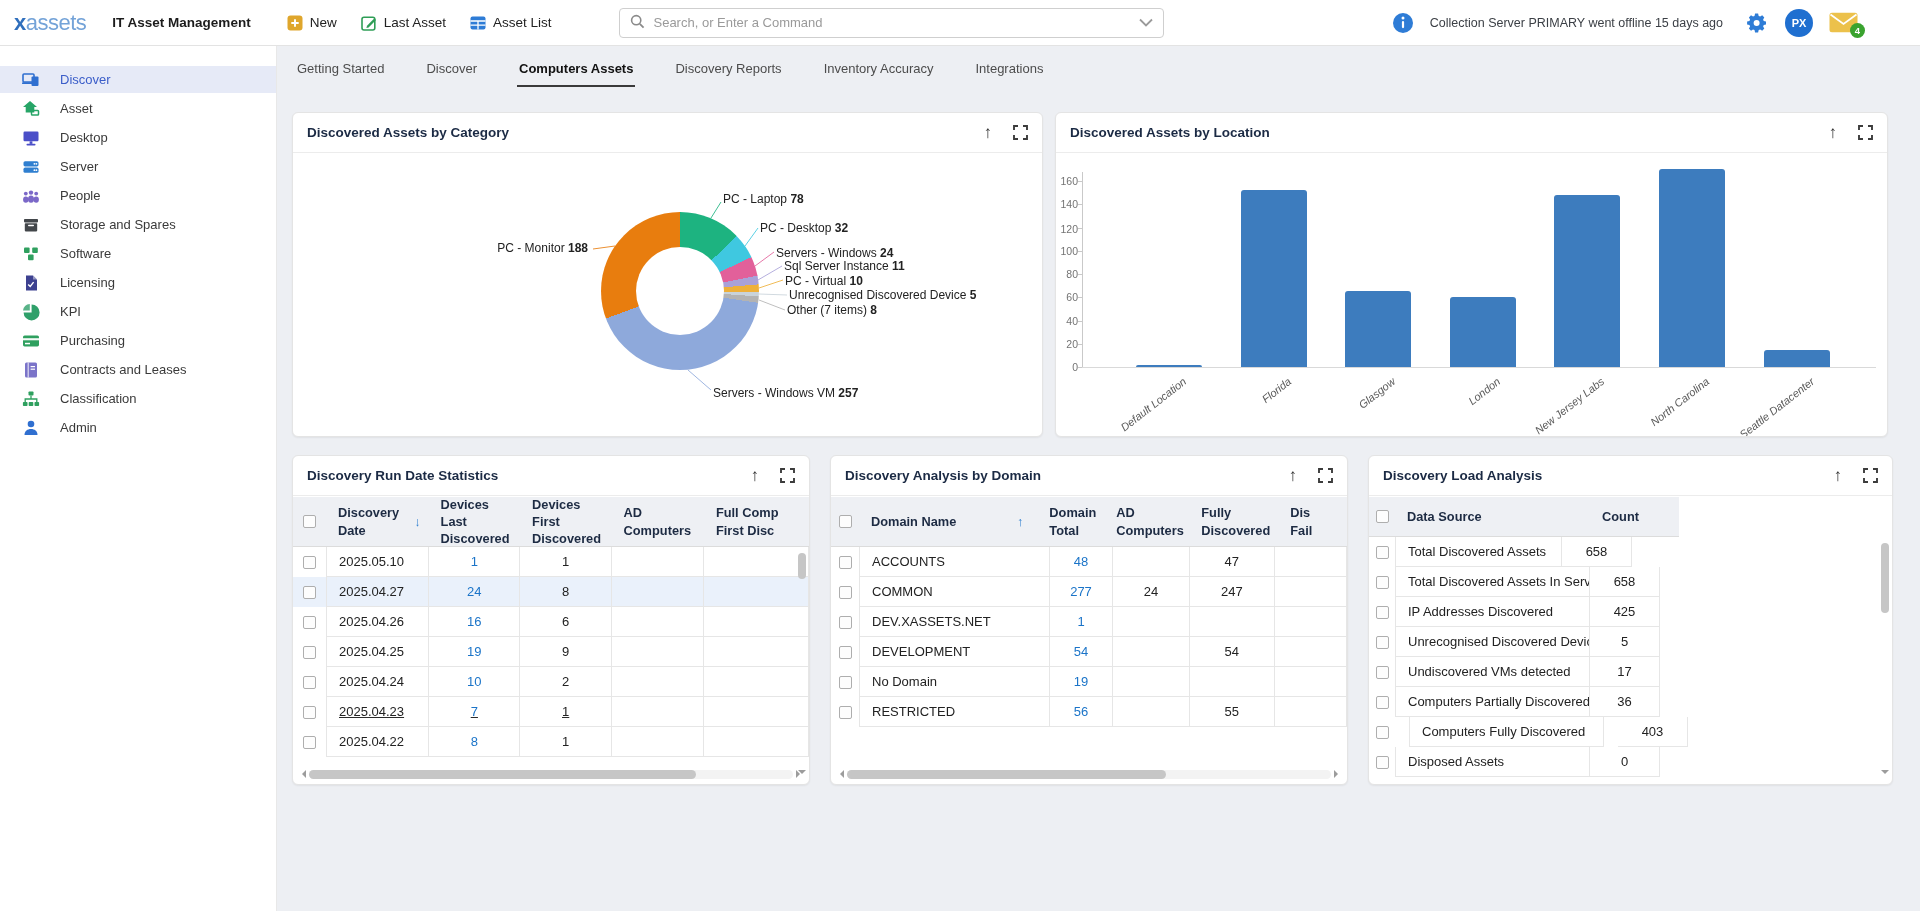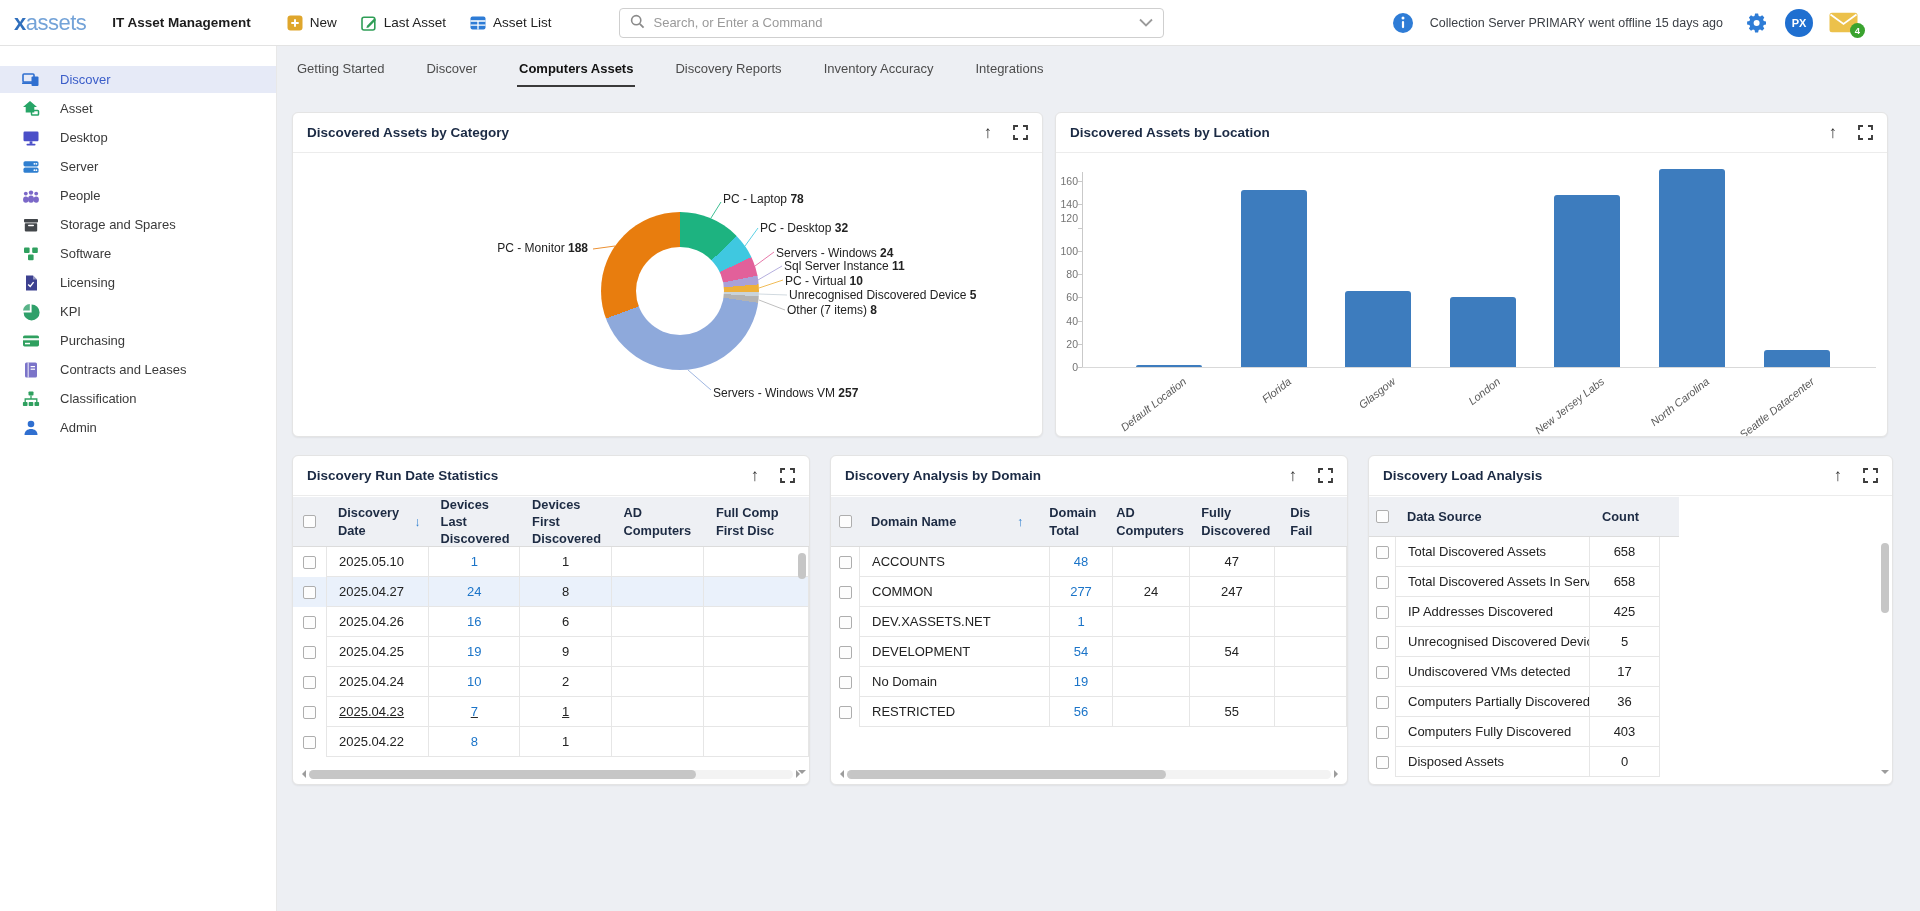--- a/index.html
+++ b/index.html
@@ -385,21 +385,21 @@
         <div class="bc-ytick-lb" style="left: 0px; top: 183.75px;">20</div>
         <div class="bc-ytick-mk" style="left: 22px; top: 189.75px;"></div>
         <div class="bc-ytick-lb" style="left: 0px; top: 160.5px;">40</div>
         <div class="bc-ytick-mk" style="left: 22px; top: 166.5px;"></div>
         <div class="bc-ytick-lb" style="left: 0px; top: 137.25px;">60</div>
         <div class="bc-ytick-mk" style="left: 22px; top: 143.25px;"></div>
         <div class="bc-ytick-lb" style="left: 0px; top: 114px;">80</div>
         <div class="bc-ytick-mk" style="left: 22px; top: 120px;"></div>
         <div class="bc-ytick-lb" style="left: 0px; top: 90.75px;">100</div>
         <div class="bc-ytick-mk" style="left: 22px; top: 96.75px;"></div>
-        <div class="bc-ytick-lb" style="left: 0px; top: 58px;">120</div>
+        <div class="bc-ytick-lb" style="left: 0px; top: 69px;">120</div>
         <div class="bc-ytick-mk" style="left: 22px; top: 73.5px;"></div>
         <div class="bc-ytick-lb" style="left: 0px; top: 44.25px;">140</div>
         <div class="bc-ytick-mk" style="left: 22px; top: 50.25px;"></div>
         <div class="bc-ytick-lb" style="left: 0px; top: 21px;">160</div>
         <div class="bc-ytick-mk" style="left: 22px; top: 27px;"></div>
         <div class="bc-bar" style="left: 80px; top: 210.675px; width: 66px; height: 2.325px; background: rgb(61, 124, 190);"></div>
         <div class="bc-xlab" style="left: -5px; top: 221px;">Default Location</div>
         <div class="bc-bar" style="left: 184.6px; top: 36.3px; width: 66px; height: 176.7px; background: rgb(61, 124, 190);"></div>
         <div class="bc-xlab" style="left: 99.6px; top: 221px;">Florida</div>
         <div class="bc-bar" style="left: 289.2px; top: 137.438px; width: 66px; height: 75.5625px; background: rgb(61, 124, 190);"></div>
@@ -819,21 +819,21 @@
           <div class="th" style="width:70px">
             <span style="display:flex;align-items:center;">
               <span>Count</span>
             </span>
           </div>
         </div>
         <div class="trow" style="height: 30px;">
           <div class="cbcell" style="width:26px">
             <span class="chk"></span>
           </div>
-          <div class="td al first" style="width:195px">
+          <div class="td al first" style="width:167px">
             <span>Total Discovered Assets</span>
           </div>
           <div class="td ac" style="width:70px">
             <span>658</span>
           </div>
         </div>
         <div class="trow" style="height: 30px;">
           <div class="cbcell" style="width:26px">
             <span class="chk"></span>
           </div>
@@ -881,21 +881,21 @@
           <div class="cbcell" style="width:26px">
             <span class="chk"></span>
           </div>
           <div class="td al first" style="width:195px">
             <span>Computers Partially Discovered</span>
           </div>
           <div class="td ac" style="width:70px">
             <span>36</span>
           </div>
         </div>
-        <div class="trow" style="height: 30px;">
+        <div class="trow" style="height: 30px; gap: 14px;">
           <div class="cbcell" style="width:26px">
             <span class="chk"></span>
           </div>
           <div class="td al first" style="width:195px">
             <span>Computers Fully Discovered</span>
           </div>
           <div class="td ac" style="width:70px">
             <span>403</span>
           </div>
         </div>

